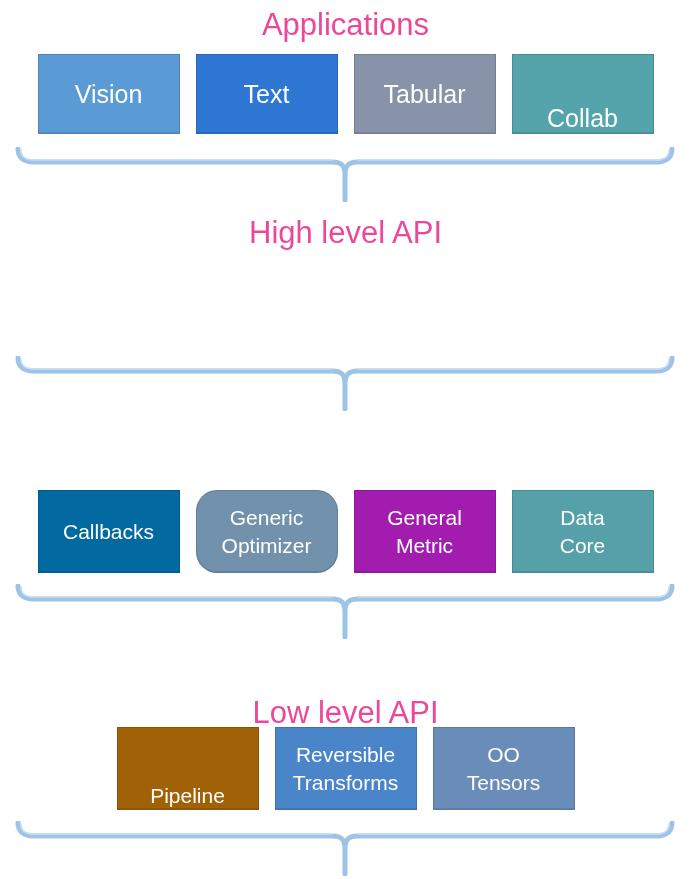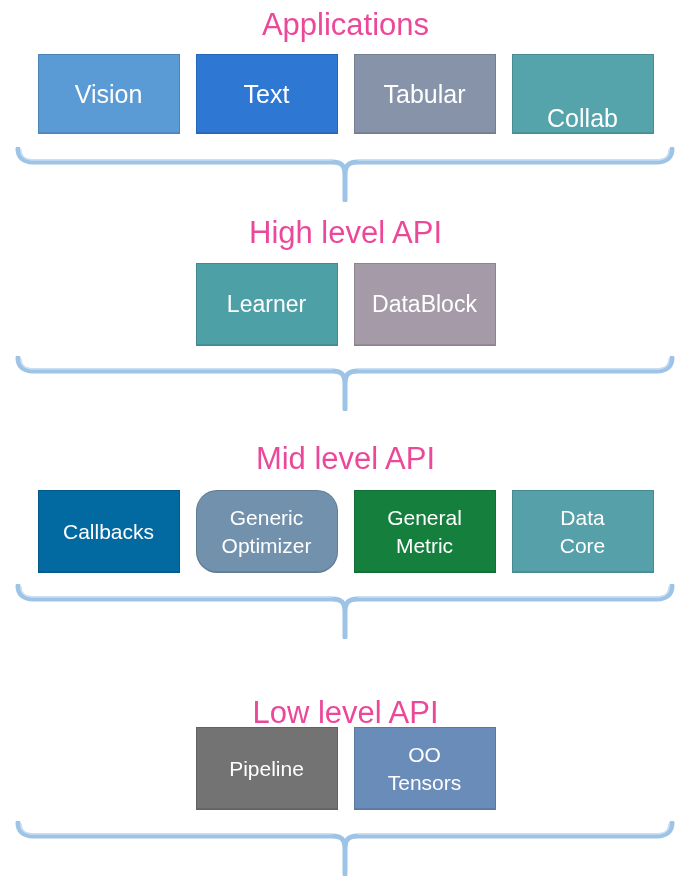--- a/index.html
+++ b/index.html
@@ -83,47 +83,44 @@
     <div class="box" style="background: rgb(46, 119, 210);"><span>Text</span></div>
     <div class="box" style="background: rgb(135, 147, 169);"><span>Tabular</span></div>
     <div class="box" style="background: rgb(85, 163, 171); align-items: flex-end;"><span>Collab</span></div>
   </div>
   <svg class="brace" id="brace-1" viewBox="0 0 660 55" preserveAspectRatio="none">
     <path d="M3,2 C3,10 8,15 18,15 L317,15 C327,15 330,19 330,28 L330,53 M657,2 C657,10 652,15 642,15 L343,15 C333,15 330,19 330,28" fill="none" stroke="#9DC3E6" stroke-width="5" stroke-linecap="round"></path>
     <path d="M6,3 C6,10 11,13 19,13 L317,13 M654,3 C654,10 649,13 641,13 L343,13" fill="none" stroke="#C9DEF2" stroke-width="1.6" stroke-linecap="round"></path>
   </svg>
 
   <h2 class="section-title" id="title-2">High level API</h2>
-  <div class="row row-2" id="row-2">
-    <div class="box" style="background: rgb(78, 160, 167);"><span>Learner</span></div>
-    <div class="box" style="background: rgb(165, 154, 167);"><span>DataBlock</span></div>
-  </div>
   <svg class="brace" id="brace-2" viewBox="0 0 660 55" preserveAspectRatio="none">
     <path d="M3,2 C3,10 8,15 18,15 L317,15 C327,15 330,19 330,28 L330,53 M657,2 C657,10 652,15 642,15 L343,15 C333,15 330,19 330,28" fill="none" stroke="#9DC3E6" stroke-width="5" stroke-linecap="round"></path>
     <path d="M6,3 C6,10 11,13 19,13 L317,13 M654,3 C654,10 649,13 641,13 L343,13" fill="none" stroke="#C9DEF2" stroke-width="1.6" stroke-linecap="round"></path>
   </svg>
 
-  <h2 class="section-title" id="title-3">Mid level API</h2>
   <div class="row row-3" id="row-3">
     <div class="box" style="background: #0369a1;"><span>Callbacks</span></div>
     <div class="box" style="background: rgb(114, 145, 173); border-radius: 21px;"><span>Generic
 Optimizer</span></div>
-    <div class="box" style="background: #15803d;"><span>General
+    <div class="box" style="background: #a21caf;"><span>General
 Metric</span></div>
     <div class="box" style="background: rgb(86, 161, 169);"><span>Data
 Core</span></div>
   </div>
   <svg class="brace" id="brace-3" viewBox="0 0 660 55" preserveAspectRatio="none">
     <path d="M3,2 C3,10 8,15 18,15 L317,15 C327,15 330,19 330,28 L330,53 M657,2 C657,10 652,15 642,15 L343,15 C333,15 330,19 330,28" fill="none" stroke="#9DC3E6" stroke-width="5" stroke-linecap="round"></path>
     <path d="M6,3 C6,10 11,13 19,13 L317,13 M654,3 C654,10 649,13 641,13 L343,13" fill="none" stroke="#C9DEF2" stroke-width="1.6" stroke-linecap="round"></path>
   </svg>
 
   <h2 class="section-title" id="title-4">Low level API</h2>
   <div class="row row-4" id="row-4">
-    <div class="box" style="background: #737373;"><span>Pipeline</span></div>
+    <div class="box" style="background: #a16207; align-items: flex-end;"><span>Pipeline</span></div>
+    <div class="box" style="background: rgb(74, 133, 201);"><span>Reversible
+Transforms</span></div>
     <div class="box" style="background: rgb(106, 140, 185); text-align: center;"><span>OO
 Tensors</span></div>
   </div>
   <svg class="brace" id="brace-4" viewBox="0 0 660 55" preserveAspectRatio="none">
     <path d="M3,2 C3,10 8,15 18,15 L317,15 C327,15 330,19 330,28 L330,53 M657,2 C657,10 652,15 642,15 L343,15 C333,15 330,19 330,28" fill="none" stroke="#9DC3E6" stroke-width="5" stroke-linecap="round"></path>
     <path d="M6,3 C6,10 11,13 19,13 L317,13 M654,3 C654,10 649,13 641,13 L343,13" fill="none" stroke="#C9DEF2" stroke-width="1.6" stroke-linecap="round"></path>
   </svg>
 
 </div>
 

